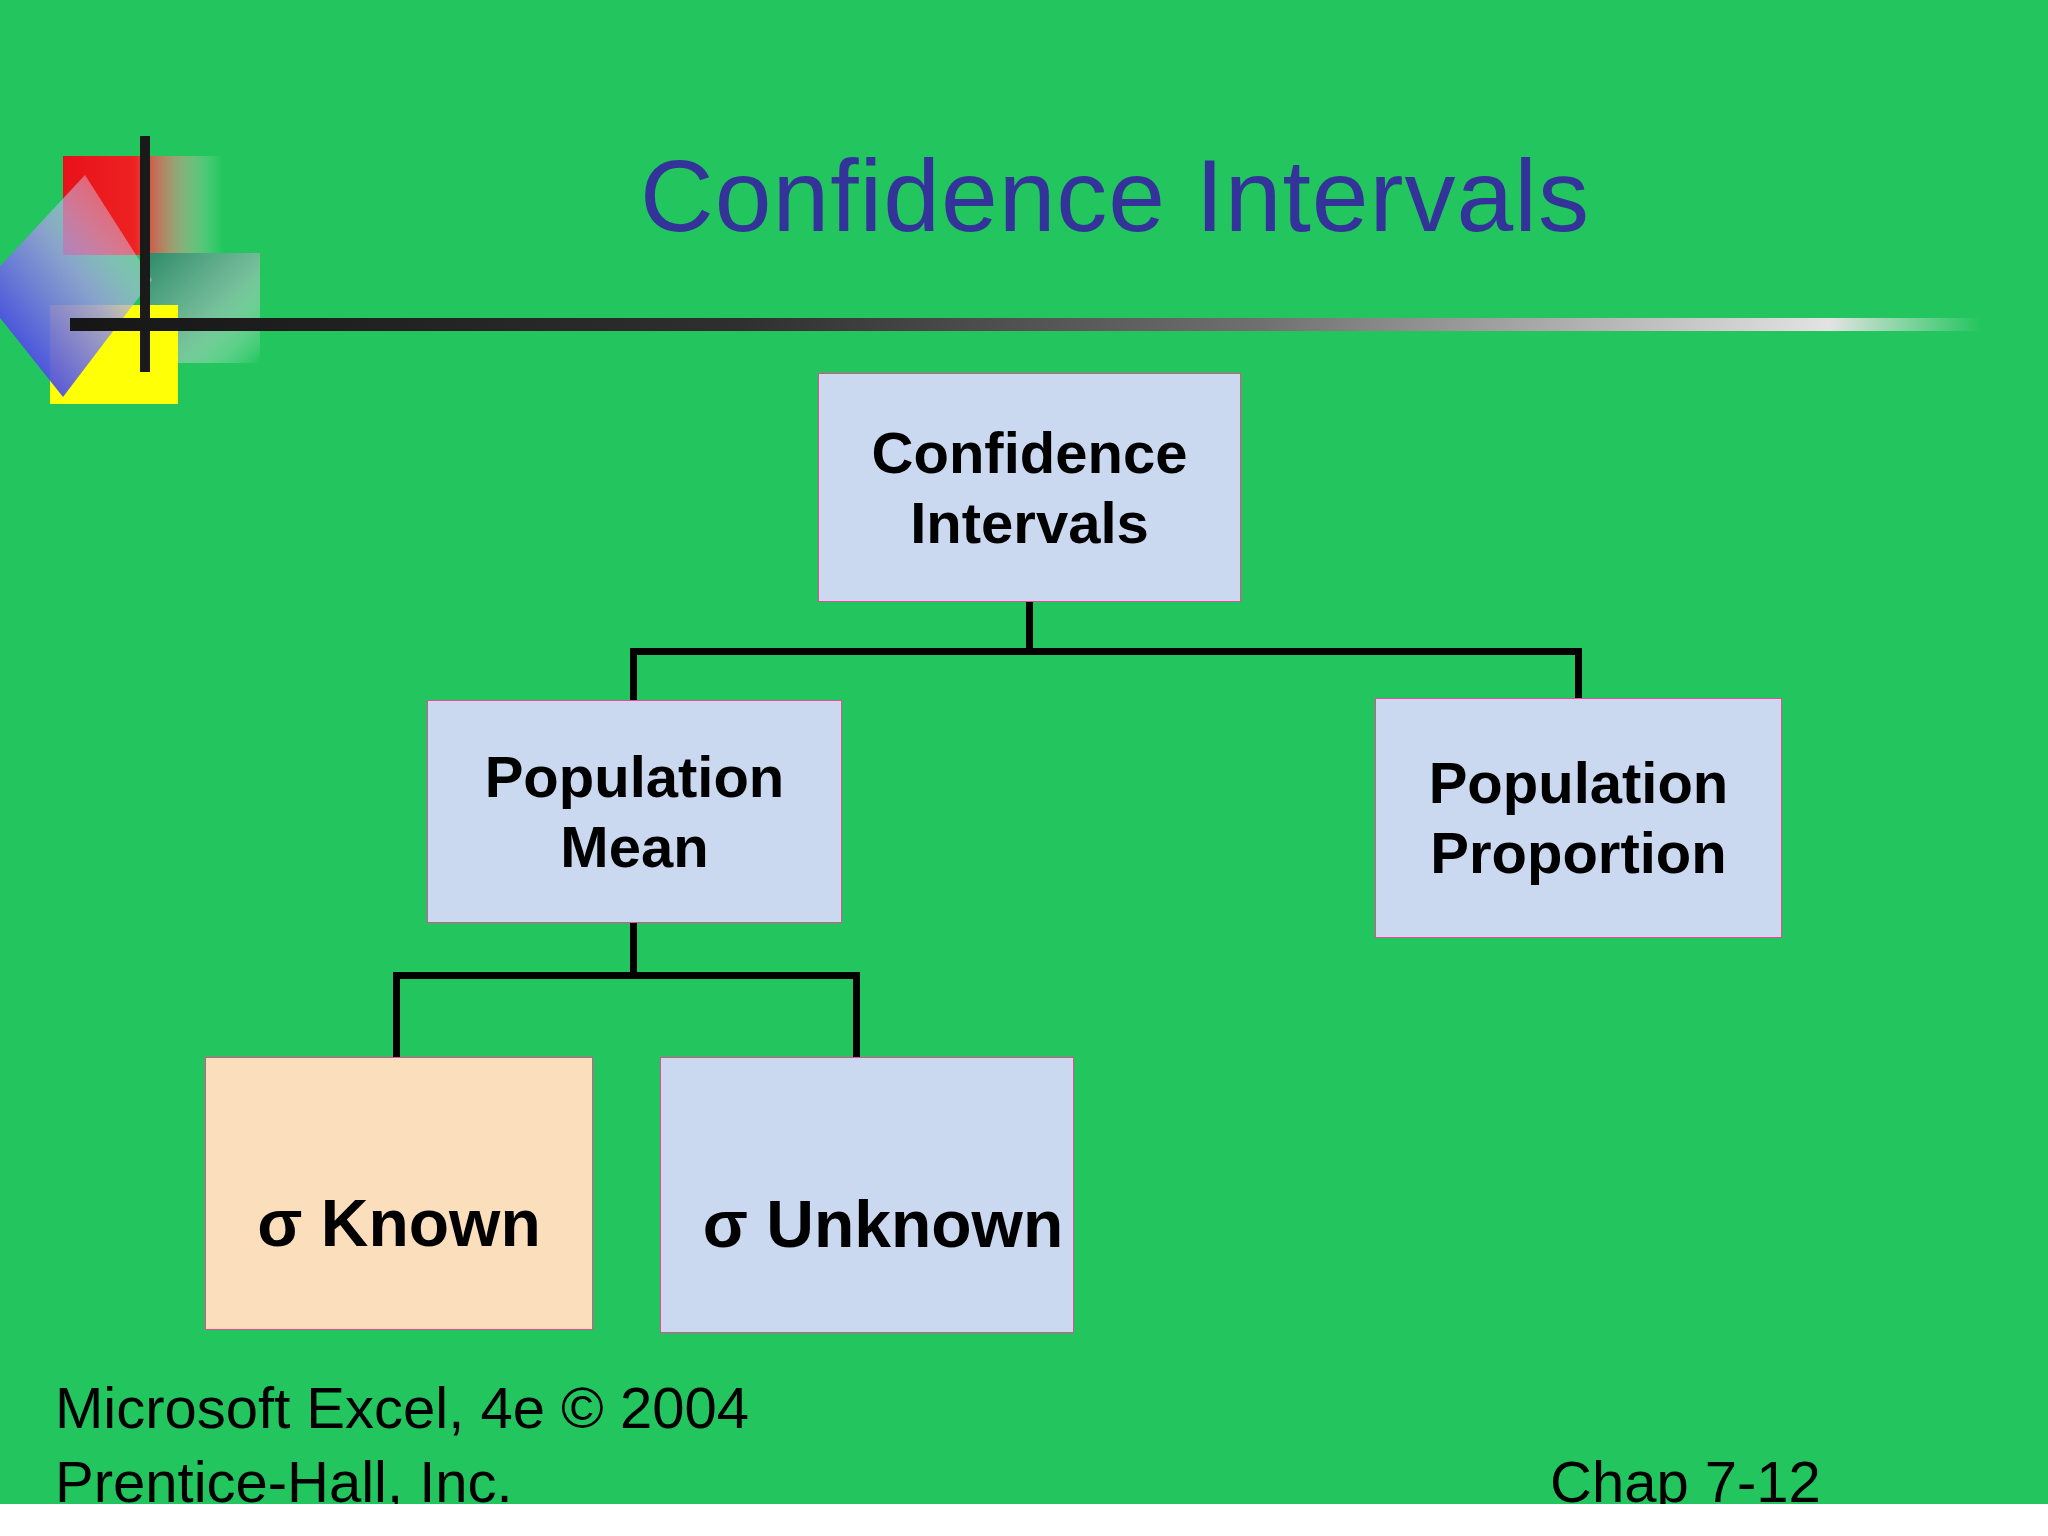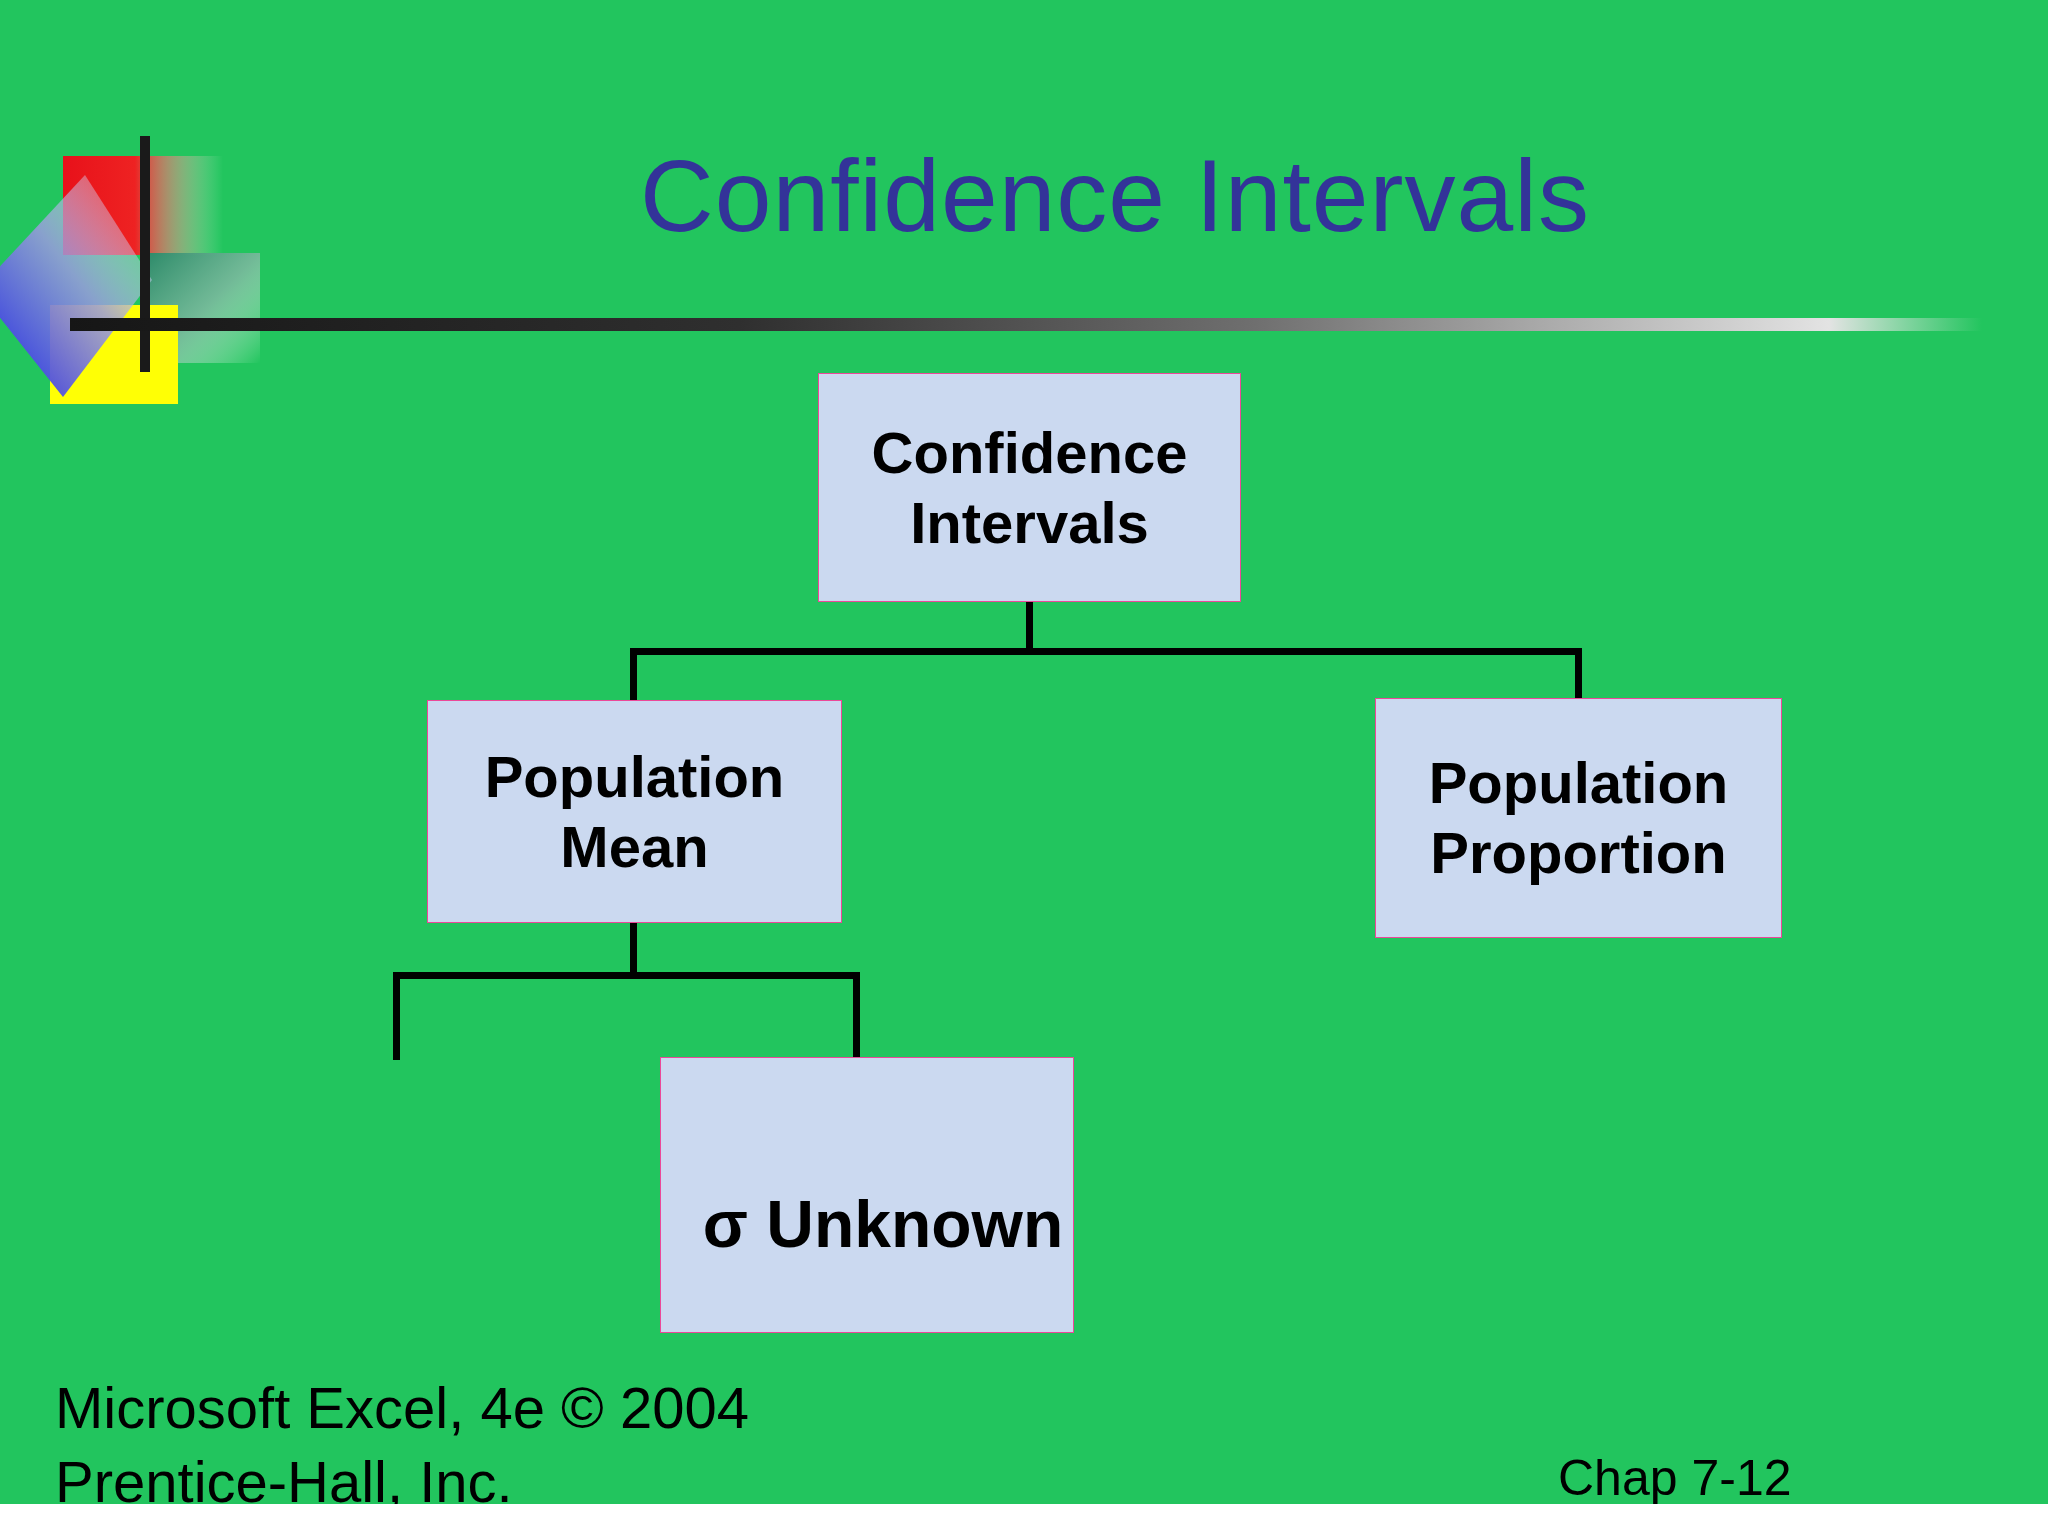--- a/index.html
+++ b/index.html
@@ -52,23 +52,22 @@
   .credit{
     position:absolute;left:55px;
     font-size:58px;line-height:1;
     z-index:3;
   }
   #credit-1{top:1305px;}
   #credit-2{top:1379px;text-align:right;}
   #credit-3{top:1453px;text-decoration:underline;}
   .page-label{
     position:absolute;left:1550px;top:1453px;
-    font-size:50px;line-height:1;
+    font-size:58px;line-height:1;
     z-index:3;
-    margin-left:8px;
   }
 </style>
 </head>
 <body>
 
 <div class="slide">
 
   <svg class="logo" width="300" height="330" viewBox="0 0 300 330">
     <defs>
       <linearGradient id="gradRed" x1="0" y1="0" x2="1" y2="0">
@@ -108,15 +107,16 @@
     <path d="M633.5 919 L633.5 975.5" stroke="#000" stroke-width="7" fill="none"></path>
     <path d="M396.5 1060 L396.5 975.5 L856.5 975.5 L856.5 1060" stroke="#000" stroke-width="7" fill="none"></path>
   </svg>
 
   <div class="node blue" id="n-ci">Confidence
 Intervals</div>
   <div class="node blue" id="n-pm">Population
 Mean</div>
   <div class="node blue" id="n-pp">Population
 Proportion</div>
+  <div class="node tan" id="n-sk">σ Known</div>
   <div class="node blue" id="n-su">σ Unknown</div>
 
 </div>
 
 </body></html>

